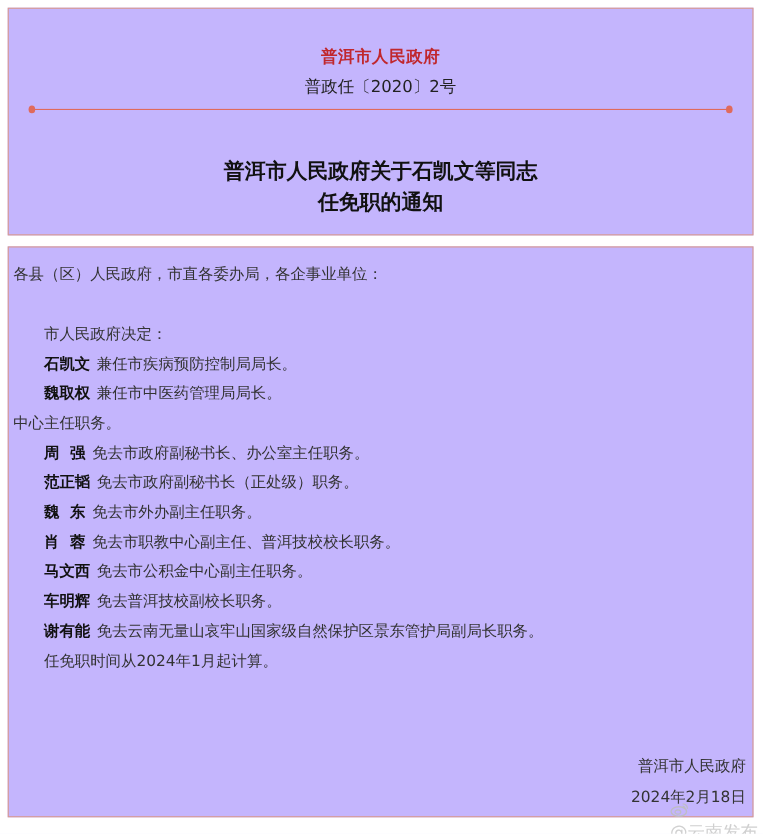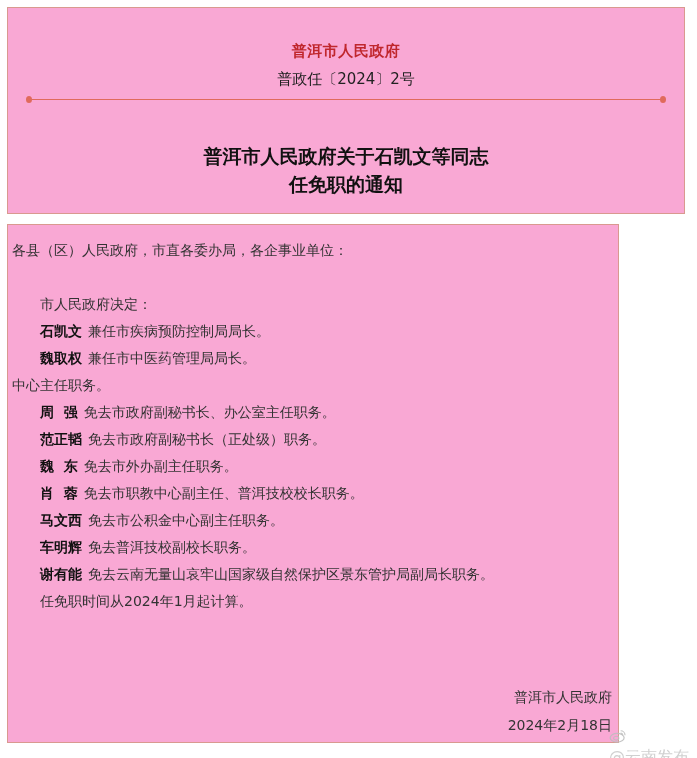--- a/index.html
+++ b/index.html
@@ -12,32 +12,32 @@
       height: 758px;
       position: relative;
       overflow: hidden;
       font-family: "DejaVu Sans", "Liberation Sans", sans-serif;
       color: #222222;
     }
     .box {
       position: absolute;
       border: 1px solid #d9998f;
       box-sizing: border-box;
-      background: #f9a8d4;
+      background: #c4b5fd;
     }
     #header-box {
       left: 7px;
       top: 7px;
       width: 678px;
       height: 207px;
     }
     #body-box {
       left: 7px;
       top: 224px;
-      width: 612px;
+      width: 678px;
       height: 519px;
       text-decoration: underline;
     }
     .issuer {
       position: absolute;
       left: 0; right: 0;
       top: 34px;
       text-align: center;
       font-size: 15px;
       font-weight: bold;
@@ -124,21 +124,21 @@
       width: 18px;
       height: 14px;
       display: inline-block;
     }
   </style>
 </head>
 <body>
 
 <div class="box" id="header-box">
   <div class="issuer">普洱市人民政府</div>
-  <div class="docnum">普政任〔2024〕2号</div>
+  <div class="docnum">普政任〔2020〕2号</div>
   <div class="divider">
     <span class="dot left"></span>
     <span class="dot right"></span>
   </div>
   <div class="title">
     <div>普洱市人民政府关于石凯文等同志</div>
     <div>任免职的通知</div>
   </div>
 </div>
 

